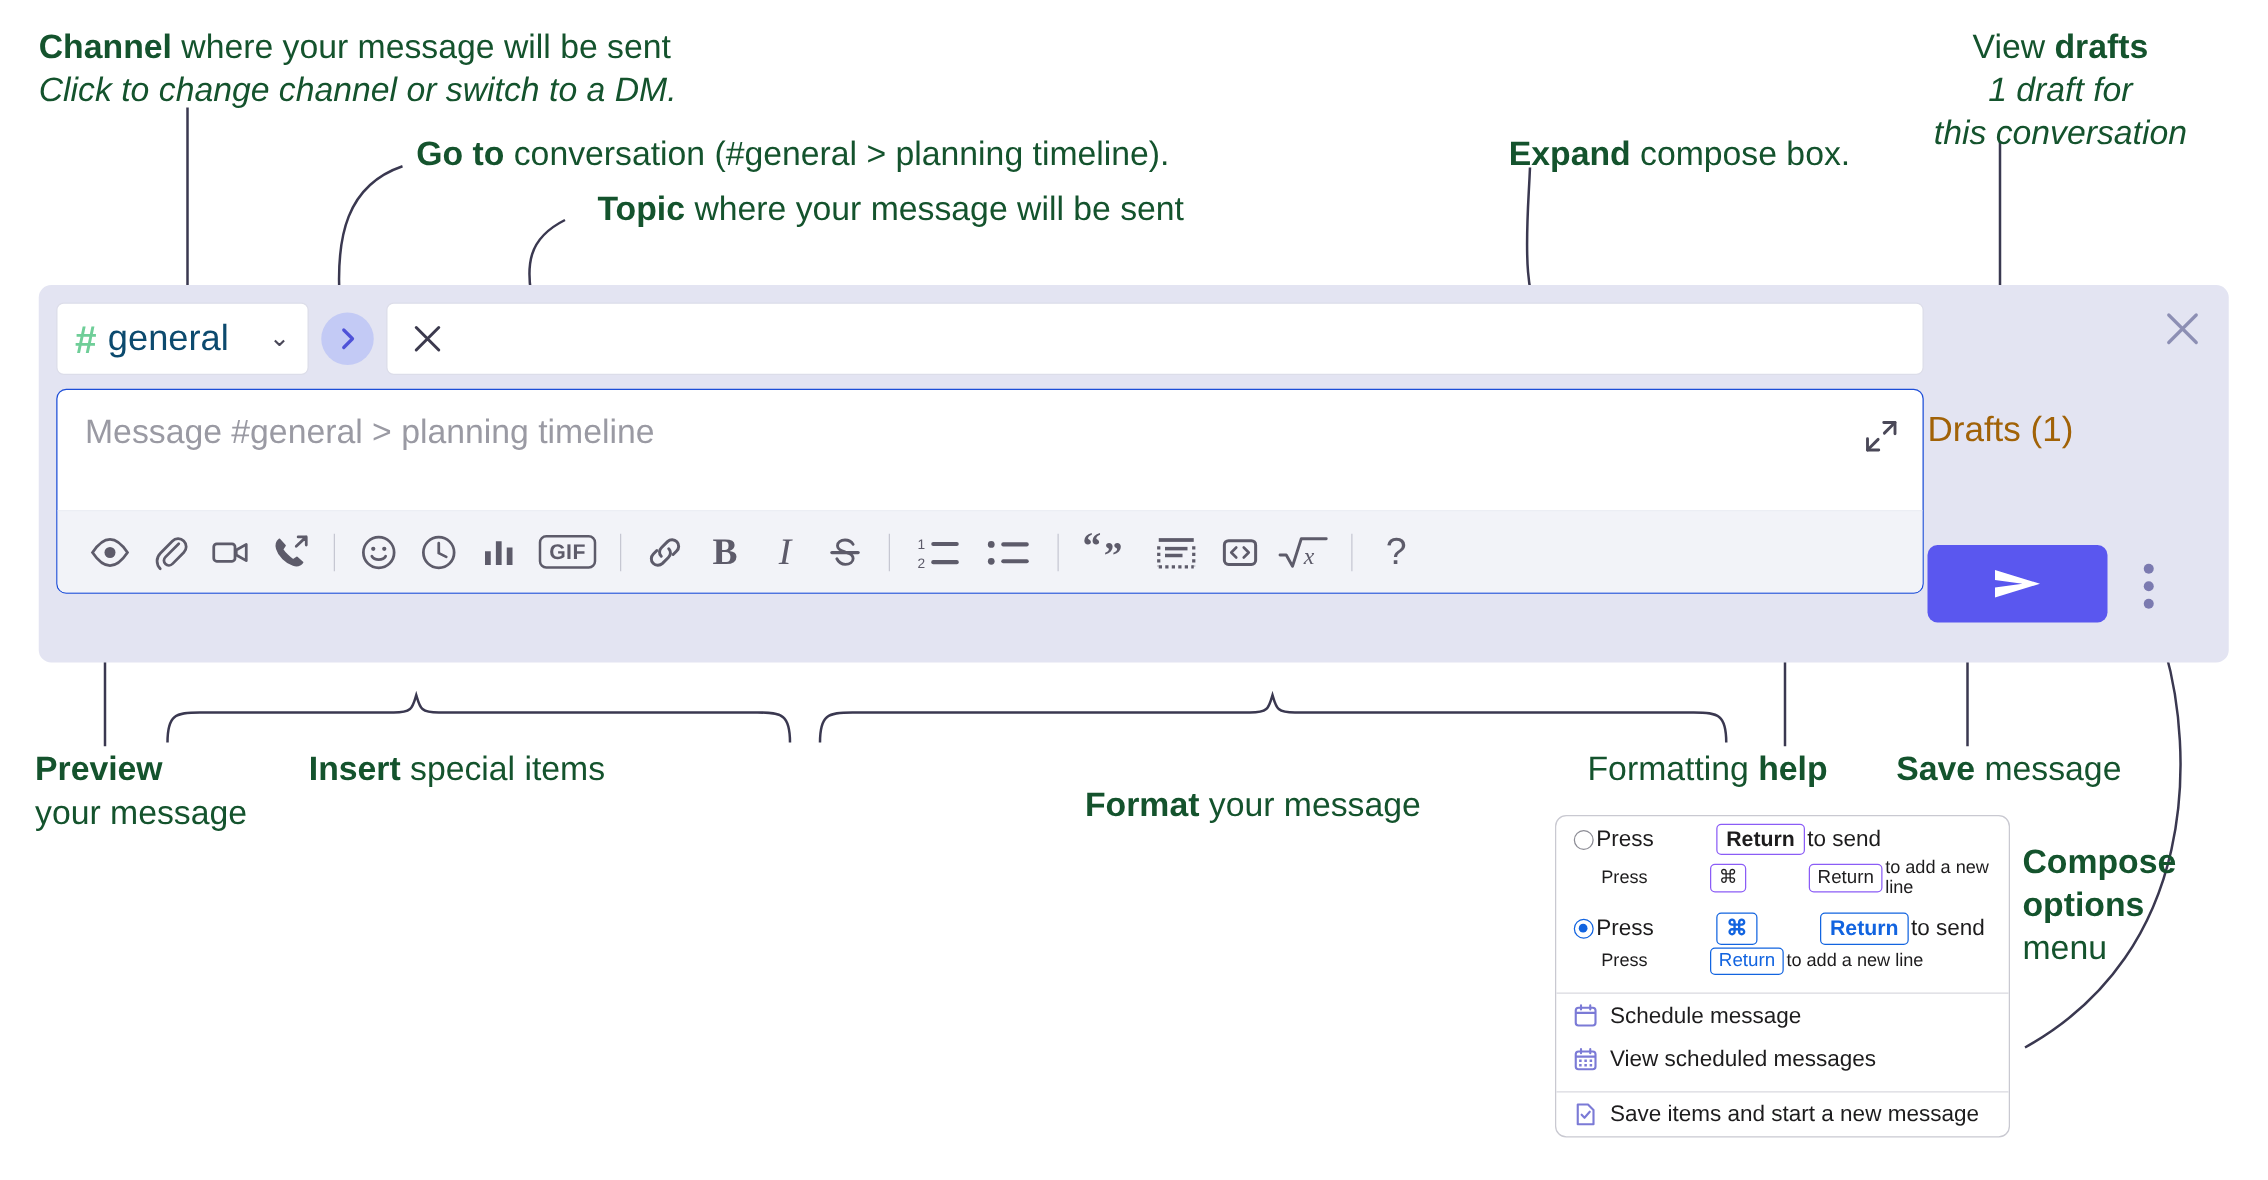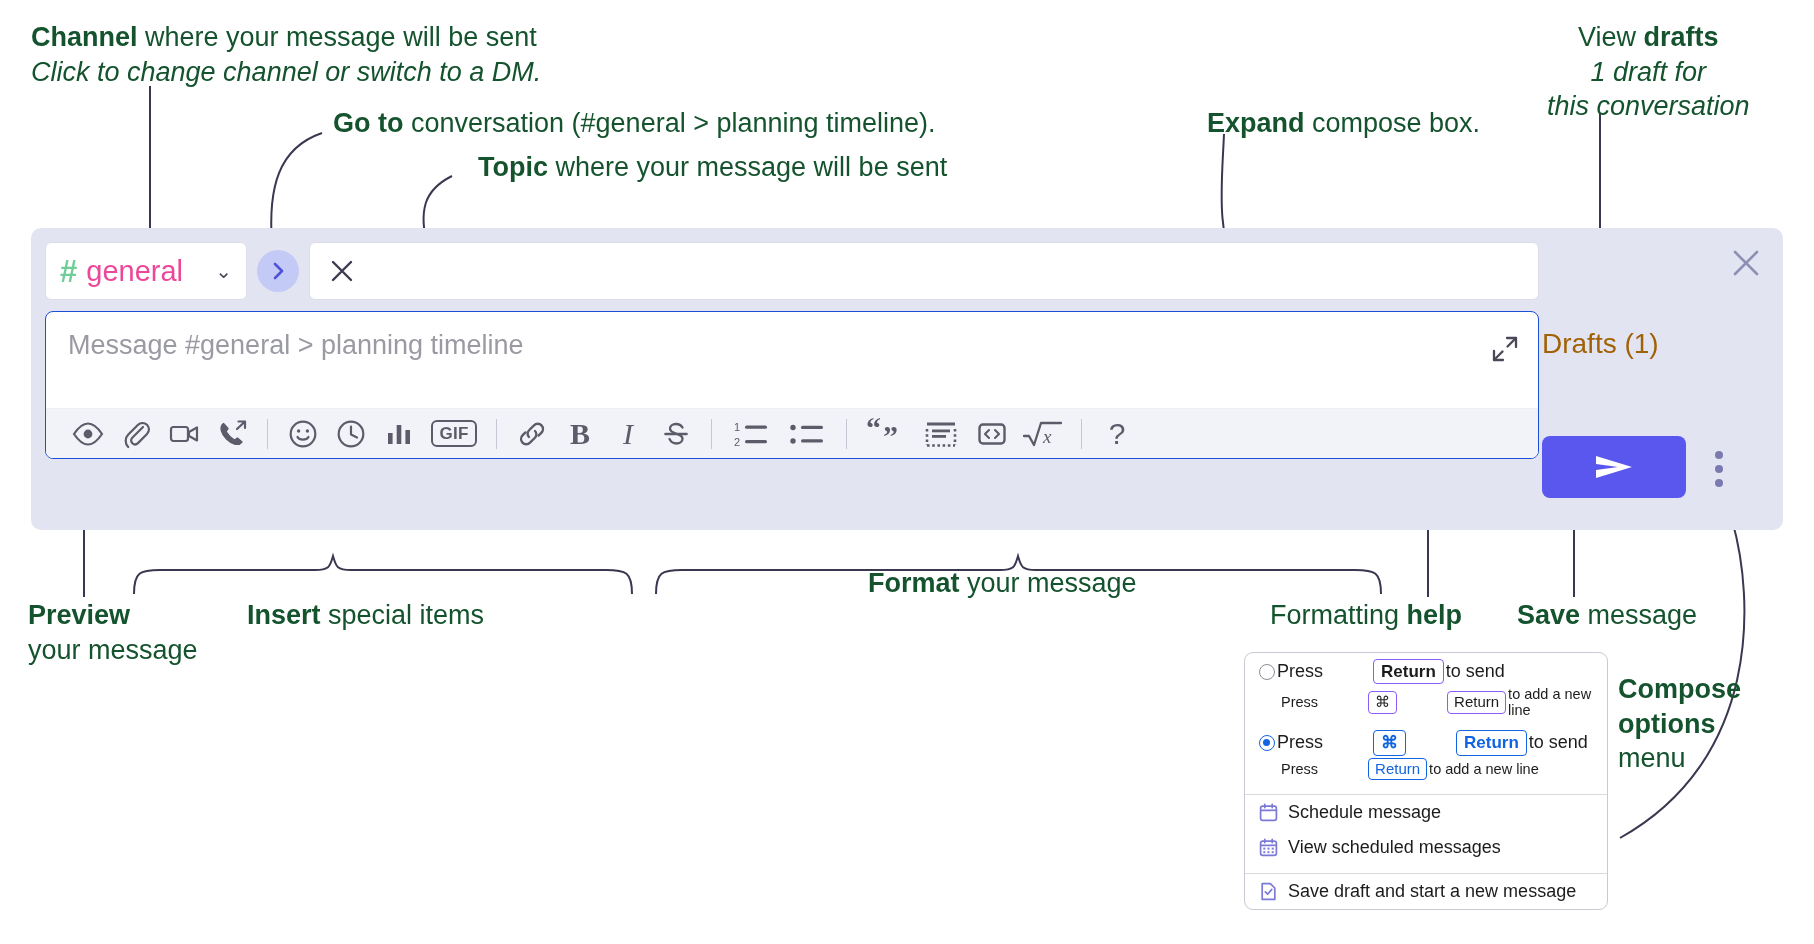--- a/index.html
+++ b/index.html
@@ -63,21 +63,21 @@
     gap: 9px;
   }
   .hash {
     color: #6fce98;
     font-size: 31px;
     font-weight: 700;
     line-height: 1;
   }
   .chan-name {
     font-size: 29px;
-    color: #ec4899;
+    color: #0c4a6e;
     flex: 1;
   }
   .chev {
     color: #4a4858;
     font-size: 20px;
     line-height: 1;
   }
   .goto-btn {
     width: 42px; height: 42px;
     border-radius: 50%;
@@ -123,21 +123,21 @@
   .msg-ph {
     font-size: 27px;
     color: #9a9aa3;
   }
   .expand-btn {
     position: absolute;
     right: 18px; top: 22px;
     color: #4a4858;
   }
   .toolbar {
-    height: 50px;
+    height: 66px;
     background: #f2f3f8;
     display: flex;
     align-items: center;
     padding: 0 18px;
     gap: 0px;
     box-sizing: border-box;
     border-top: 1px solid #eceef4;
   }
   .tb {
     width: 48px; height: 48px;
@@ -311,21 +311,21 @@
 
 <div class="ann" style="left:28px; top:598px;">
   <div><b>Preview</b></div>
   <div>your message</div>
 </div>
 
 <div class="ann" style="left:247px; top:598px;">
   <b>Insert</b><span> special items</span>
 </div>
 
-<div class="ann" style="left:868px; top:566px;">
+<div class="ann" style="left:868px; top:627px;">
   <b>Format</b><span> your message</span>
 </div>
 
 <div class="ann" style="left:1270px; top:598px;">
   <span>Formatting </span><b>help</b>
 </div>
 
 <div class="ann" style="left:1517px; top:598px;">
   <b>Save</b><span> message</span>
 </div>
@@ -602,15 +602,15 @@
     <span>View scheduled messages</span>
   </div>
 
   <div class="msep"></div>
 
   <div class="mitem">
     <svg width="19" height="19" viewBox="0 0 19 19">
       <path d="M3.2 1.6 L11.4 1.6 L15.8 6 L15.8 17.4 L3.2 17.4 z" fill="none" stroke="#7b7ad6" stroke-width="1.7" stroke-linejoin="round"></path>
       <path d="M6.3 9.8 L8.6 12.2 L12.8 7.4" fill="none" stroke="#7b7ad6" stroke-width="1.7" stroke-linecap="round" stroke-linejoin="round"></path>
     </svg>
-    <span>Save draft and start a new message</span>
+    <span>Save items and start a new message</span>
   </div>
 </div>
 
 </body></html>

